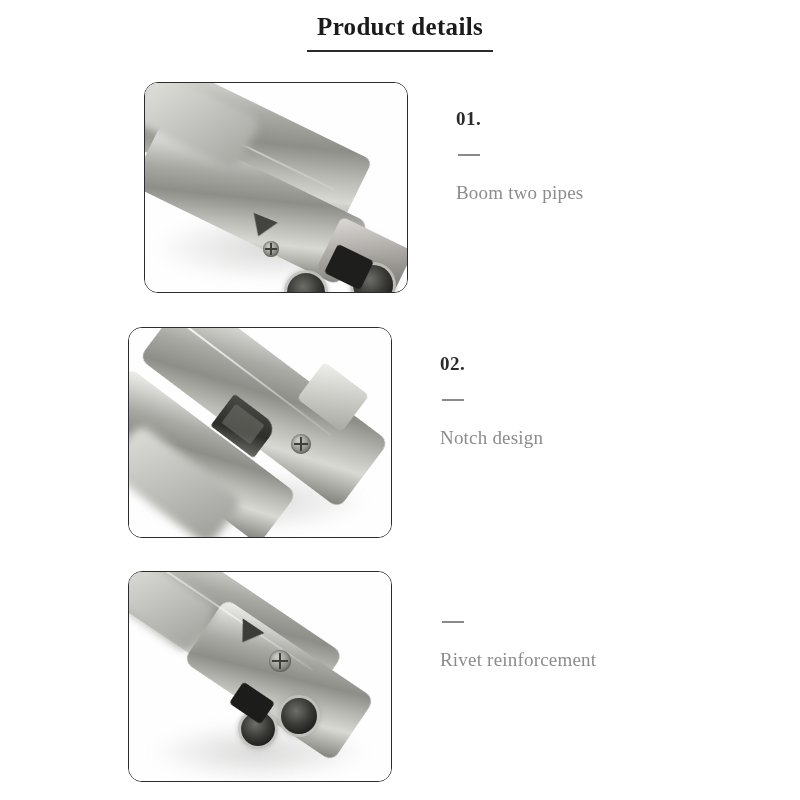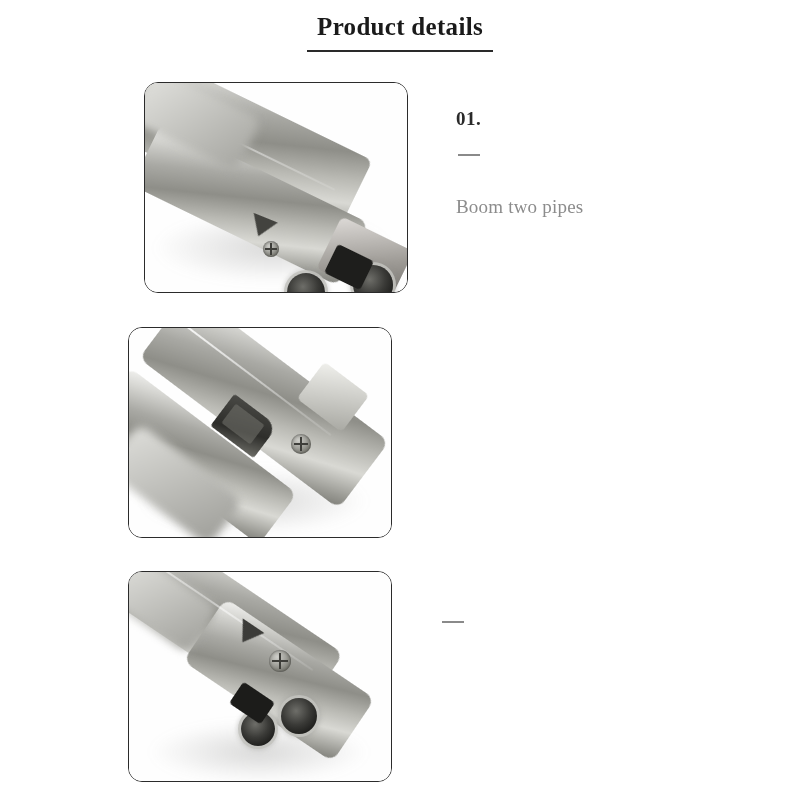--- a/index.html
+++ b/index.html
@@ -138,21 +138,21 @@
     color: #2a2a2a;
     letter-spacing: 0.5px;
   }
   .dash {
     width: 22px;
     height: 2px;
     background: #8a8a8a;
     margin: 24px 0 0 2px;
   }
   .caption {
-    margin-top: 40px;
+    margin-top: 26px;
     font-family: "Liberation Serif", serif;
     font-size: 19px;
     color: #8c8c8c;
     letter-spacing: 0.2px;
   }
 </style>
 </head>
 <body>
 
 <div class="page">
@@ -208,20 +208,25 @@
         <div class="whistle" style="left:88px; top:78px; width:54px; height:40px; background: linear-gradient(160deg,#4a4a46 0%, #2d2d2a 60%, #6d6d67 100%); transform: rotate(37deg); border-radius: 3px 14px 3px 3px;"></div>
         <div class="whistle" style="left:96px; top:84px; width:36px; height:24px; background:#6f6f69; transform: rotate(37deg); border-radius:2px; opacity:.6;"></div>
 
         <div class="whistle screw" style="left:162px; top:106px; width:20px; height:20px; position:absolute;"></div>
 
         <div class="whistle" style="left:176px; top:46px; width:56px; height:46px; background: linear-gradient(150deg,#f0f0ec,#a8a8a2); transform: rotate(37deg); border-radius:5px;"></div>
 
         <div class="whistle blur-more" style="left:-20px; top:128px; width:130px; height:58px; background: linear-gradient(120deg,#dededa,#9e9e99); transform: rotate(37deg);"></div>
       </div>
     </div>
+    <div class="text-block">
+      <div class="num">02.</div>
+      <div class="dash"></div>
+      <div class="caption">Notch design</div>
+    </div>
   </div>
 
   <div class="row row-3">
     <div class="photo-frame">
       <div class="photo-inner">
         <div class="whistle shadow-soft" style="left:20px; top:150px; width:220px; height:60px;"></div>
 
         <div class="whistle body-metal" style="left:-20px; top:10px; width:230px; height:86px; transform: rotate(34deg); border-radius:10px;"></div>
         <div class="whistle body-metal" style="left:60px; top:70px; width:180px; height:76px; transform: rotate(34deg); border-radius:10px;"></div>
         <div class="whistle edge-line" style="left:10px; top:44px; width:190px; transform: rotate(34deg);"></div>
@@ -234,16 +239,17 @@
 
         <div class="whistle tube-hole" style="left:152px; top:126px; width:36px; height:36px;"></div>
         <div class="whistle tube-hole" style="left:112px; top:140px; width:34px; height:34px;"></div>
         <div class="whistle" style="left:104px; top:118px; width:38px; height:26px; background:#1c1c1a; transform: rotate(34deg); border-radius:4px;"></div>
 
         <div class="whistle blur-more" style="left:-26px; top:0px; width:110px; height:56px; background: linear-gradient(120deg,#e6e6e2,#a2a29d); transform: rotate(34deg);"></div>
       </div>
     </div>
     <div class="text-block">
       <div class="dash"></div>
+      <div class="caption">Rivet reinforcement</div>
     </div>
   </div>
 
 </div>
 
 </body></html>

